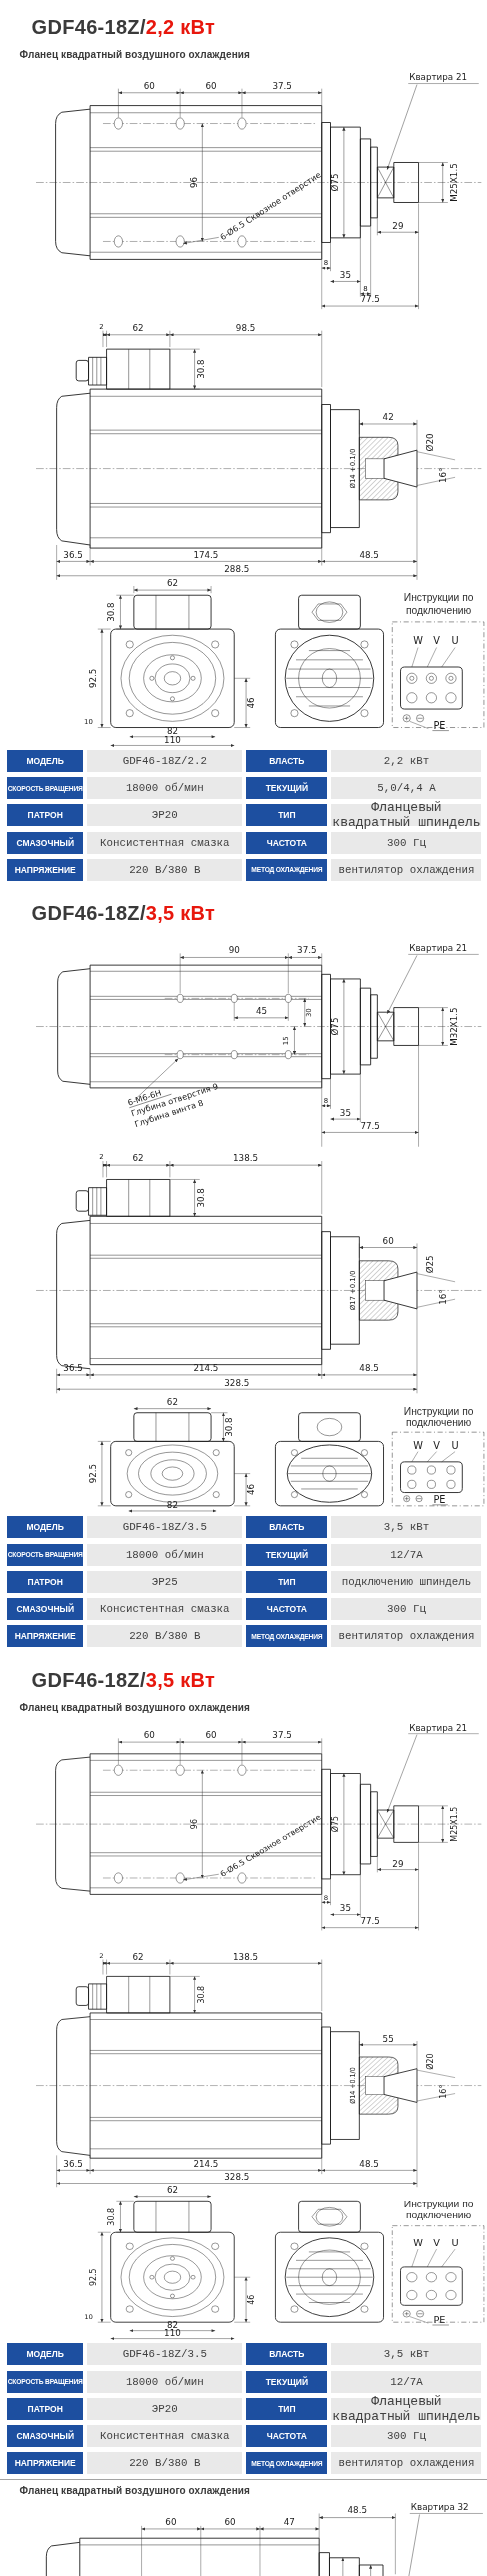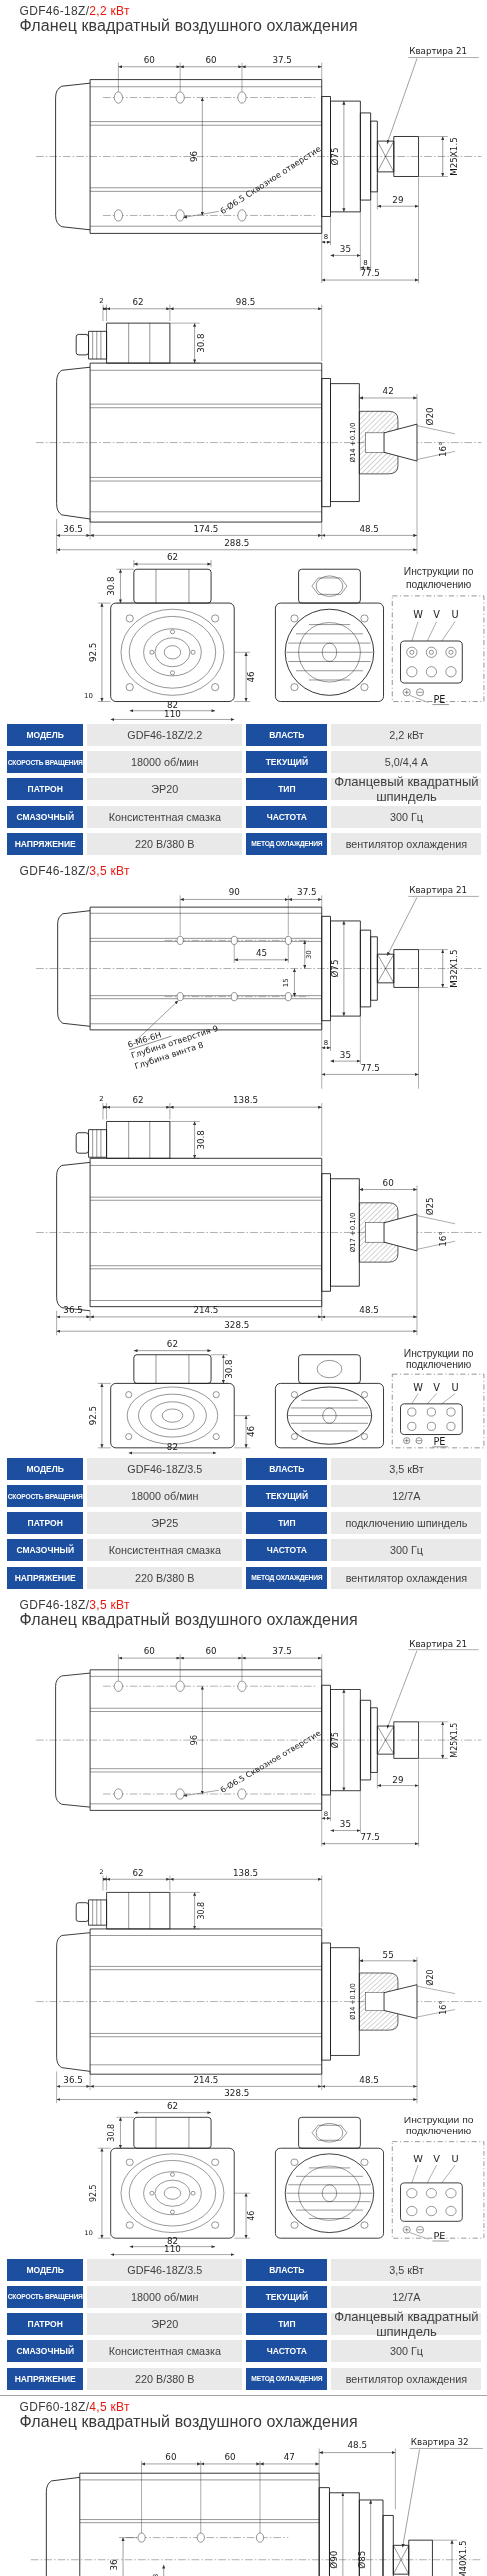--- a/index.html
+++ b/index.html
@@ -1,29 +1,29 @@
 <!DOCTYPE html>
 <html style="font-size:8.2px"><head>
 <meta charset="utf-8">
 <style>
   html,body{margin:0;padding:0;background:#fff}
   body{width:487px;font-family:"Liberation Sans",sans-serif;color:#3a3a3a}
   .sec{background:#fff}
   .sec-header{padding:5.2px 0 1px 19.6px}
-  .sec-header h2{margin:0;font-size:12px;font-weight:normal;line-height:1.06;color:#3a3a3a;letter-spacing:0.3px}
+  .sec-header h2{margin:12px;font-size:20px;font-weight:bold;line-height:1.06;color:#3a3a3a;letter-spacing:0.3px}
   .t-red{color:#e8170d}
-  .subtitle{font-size:16px;font-weight:normal;color:#3a3a3a;line-height:1.06;letter-spacing:0.1px}
+  .subtitle{font-size:10px;font-weight:bold;color:#3a3a3a;line-height:1.06;letter-spacing:0.1px}
   .drawing{display:block}
   .rule{border-top:1px solid #a3a3a3}
   
   .spec-table{display:grid;grid-template-columns:76px 155px 81px 150px;gap:5.2px 4.1px;padding:3.1px 7.2px 5.2px 7.2px}
   .cell{height:22px;display:flex;align-items:center;justify-content:center;text-align:center}
   .k{background:#1d4fa0;color:#fff;font-weight:bold;font-size:8.5px}
   .k.small{font-size:6.7px;letter-spacing:-0.2px}
-  .v{background:#e9e9e9;color:#3f3f3f;font-size:10.8px;font-family:Liberation Sans, sans-serif;font-stretch:condensed}
+  .v{background:#e9e9e9;color:#3f3f3f;font-size:10.8px;font-family:Liberation Mono, monospace;font-stretch:condensed}
   .v.small{font-size:13px}
   
   .ol{fill:none;stroke:#1a1a1a;stroke-width:1.7;stroke-linejoin:round}
   .tl{fill:none;stroke:#1a1a1a;stroke-width:.9}
   .cl{fill:none;stroke:#3a3a3a;stroke-width:.8;stroke-dasharray:15 4 3 4}
   .ext{stroke:#333;stroke-width:.8}
   .dim{stroke:#333;stroke-width:.9;fill:none;marker-start:url(#ma);marker-end:url(#ma)}
   .lead{stroke:#333;stroke-width:.9;fill:none;marker-end:url(#ma)}
   .hole{fill:#fff;stroke:#1a1a1a;stroke-width:.9}
   .hatch{fill:url(#hh);stroke:#1a1a1a;stroke-width:1.4}
@@ -767,21 +767,20 @@
       <div class="cell v">300 Гц</div>
     <div class="cell k">НАПРЯЖЕНИЕ</div>
       <div class="cell v">220 В/380 В</div>
       <div class="cell k small">МЕТОД ОХЛАЖДЕНИЯ</div>
       <div class="cell v">вентилятор охлаждения</div>
   </div>
 </section>
 
 <section class="sec rule">
   <div class="sec-header">
-    <h2><span>GDF60-18Z/</span><span class="t-red">4,5 кВт</span></h2>
     <div class="subtitle">Фланец квадратный воздушного охлаждения</div>
   </div>
 
   <svg class="drawing" width="487" height="648" viewBox="0 0 946 1258" preserveAspectRatio="none">
 
     <g>
       <path class="ol" d="M155,88 L100,95 Q90,101 90,116 L90,380 Q90,394 100,400 L155,407"></path>
       <rect class="ol" x="155" y="80" width="465" height="335"></rect>
       <line class="tl" x1="155" y1="93" x2="620" y2="93"></line>
         <line class="tl" x1="155" y1="402" x2="620" y2="402"></line>

